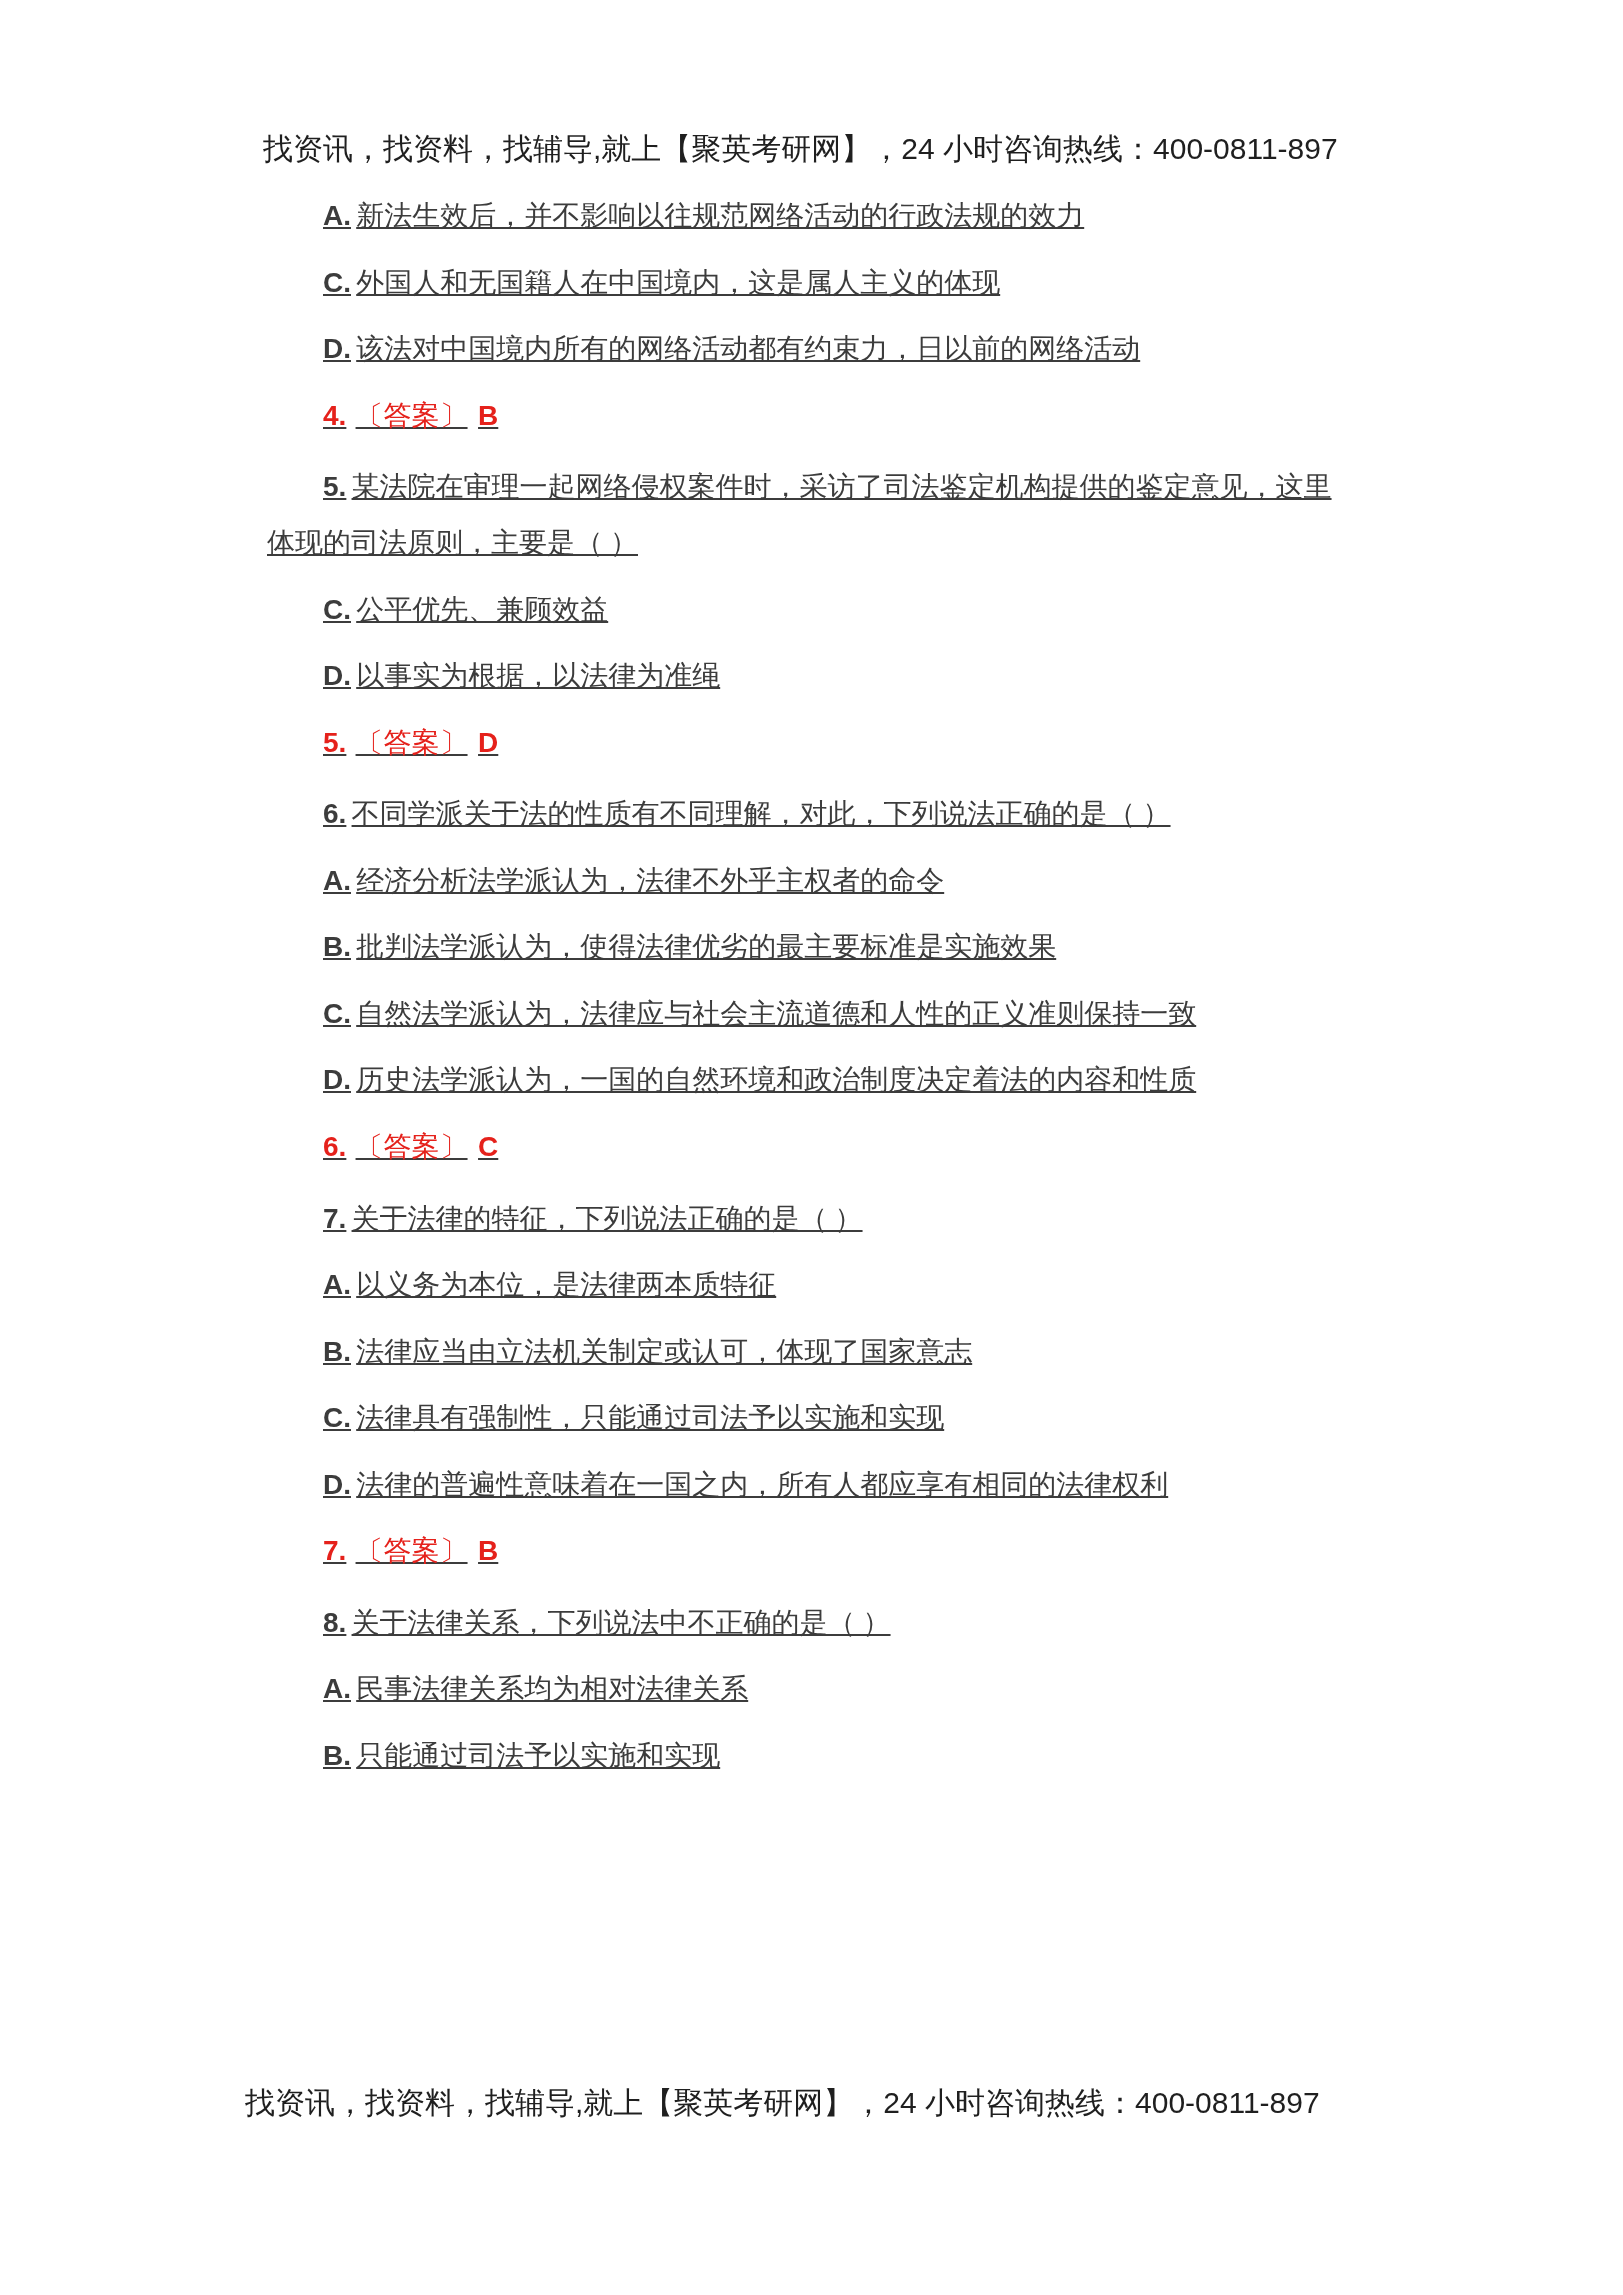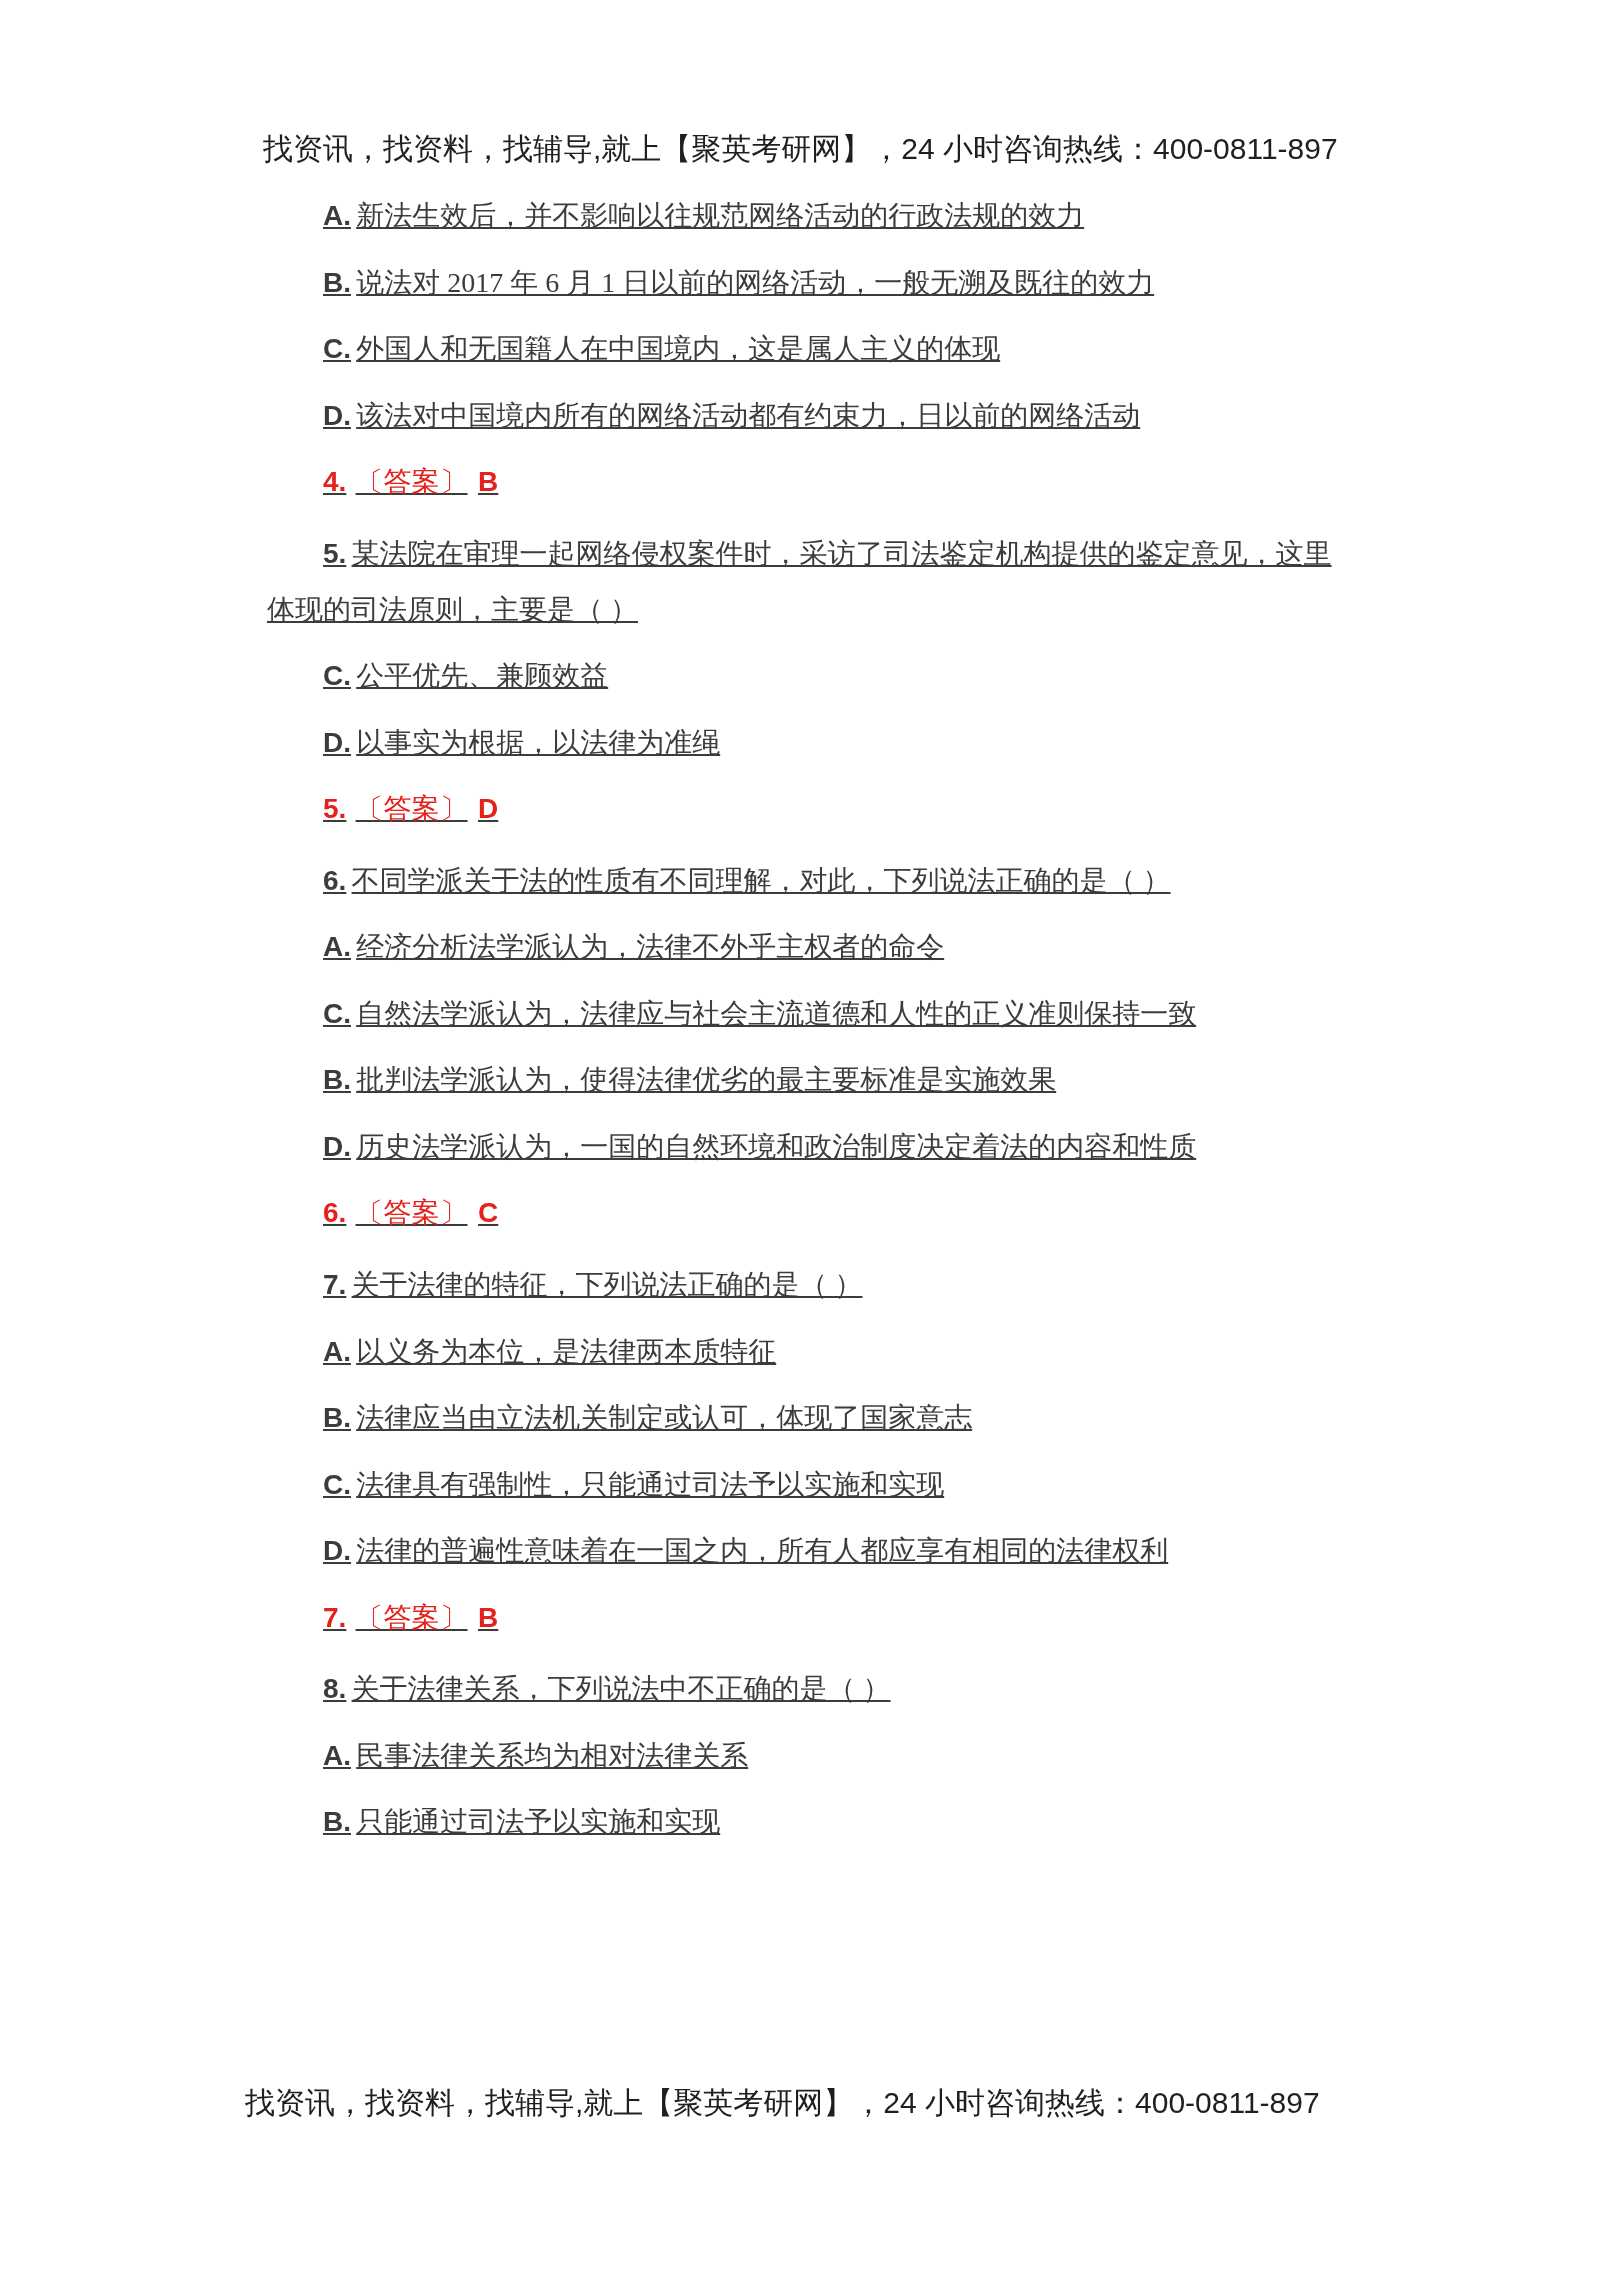--- a/index.html
+++ b/index.html
@@ -57,32 +57,31 @@
   }
 </style>
 </head>
 <body>
 
 <div class="page">
   <div class="page-header">找资讯，找资料，找辅导,就上【聚英考研网】，24 小时咨询热线：400-0811-897</div>
 
   <div class="content">
       <p class="line option"><span class="prefix">A.</span><span class="text">新法生效后，并不影响以往规范网络活动的行政法规的效力</span></p>
-      <p class="line option"><span class="prefix">B.</span><span class="text">说法对 2017 年 6 月 1 日以前的网络活动，一般无溯及既往的效力</span></p>
       <p class="line option"><span class="prefix">C.</span><span class="text">外国人和无国籍人在中国境内，这是属人主义的体现</span></p>
       <p class="line option"><span class="prefix">D.</span><span class="text">该法对中国境内所有的网络活动都有约束力，日以前的网络活动</span></p>
       <p class="line answer"><span class="prefix">4.</span><span class="answer-label">〔答案〕</span><span class="answer-letter">B</span></p>
       <p class="line question"><span class="prefix">5.</span><span class="text">某法院在审理一起网络侵权案件时，采访了司法鉴定机构提供的鉴定意见，这里体现的司法原则，主要是（ ）</span></p>
       <p class="line option"><span class="prefix">C.</span><span class="text">公平优先、兼顾效益</span></p>
       <p class="line option"><span class="prefix">D.</span><span class="text">以事实为根据，以法律为准绳</span></p>
       <p class="line answer"><span class="prefix">5.</span><span class="answer-label">〔答案〕</span><span class="answer-letter">D</span></p>
       <p class="line question"><span class="prefix">6.</span><span class="text">不同学派关于法的性质有不同理解，对此，下列说法正确的是（ ）</span></p>
       <p class="line option"><span class="prefix">A.</span><span class="text">经济分析法学派认为，法律不外乎主权者的命令</span></p>
+      <p class="line option"><span class="prefix">B.</span><span class="text">批判法学派认为，使得法律优劣的最主要标准是实施效果</span></p>
       <p class="line option"><span class="prefix">C.</span><span class="text">自然法学派认为，法律应与社会主流道德和人性的正义准则保持一致</span></p>
-      <p class="line option"><span class="prefix">B.</span><span class="text">批判法学派认为，使得法律优劣的最主要标准是实施效果</span></p>
       <p class="line option"><span class="prefix">D.</span><span class="text">历史法学派认为，一国的自然环境和政治制度决定着法的内容和性质</span></p>
       <p class="line answer"><span class="prefix">6.</span><span class="answer-label">〔答案〕</span><span class="answer-letter">C</span></p>
       <p class="line question"><span class="prefix">7.</span><span class="text">关于法律的特征，下列说法正确的是（ ）</span></p>
       <p class="line option"><span class="prefix">A.</span><span class="text">以义务为本位，是法律两本质特征</span></p>
       <p class="line option"><span class="prefix">B.</span><span class="text">法律应当由立法机关制定或认可，体现了国家意志</span></p>
       <p class="line option"><span class="prefix">C.</span><span class="text">法律具有强制性，只能通过司法予以实施和实现</span></p>
       <p class="line option"><span class="prefix">D.</span><span class="text">法律的普遍性意味着在一国之内，所有人都应享有相同的法律权利</span></p>
       <p class="line answer"><span class="prefix">7.</span><span class="answer-label">〔答案〕</span><span class="answer-letter">B</span></p>
       <p class="line question"><span class="prefix">8.</span><span class="text">关于法律关系，下列说法中不正确的是（ ）</span></p>
       <p class="line option"><span class="prefix">A.</span><span class="text">民事法律关系均为相对法律关系</span></p>

